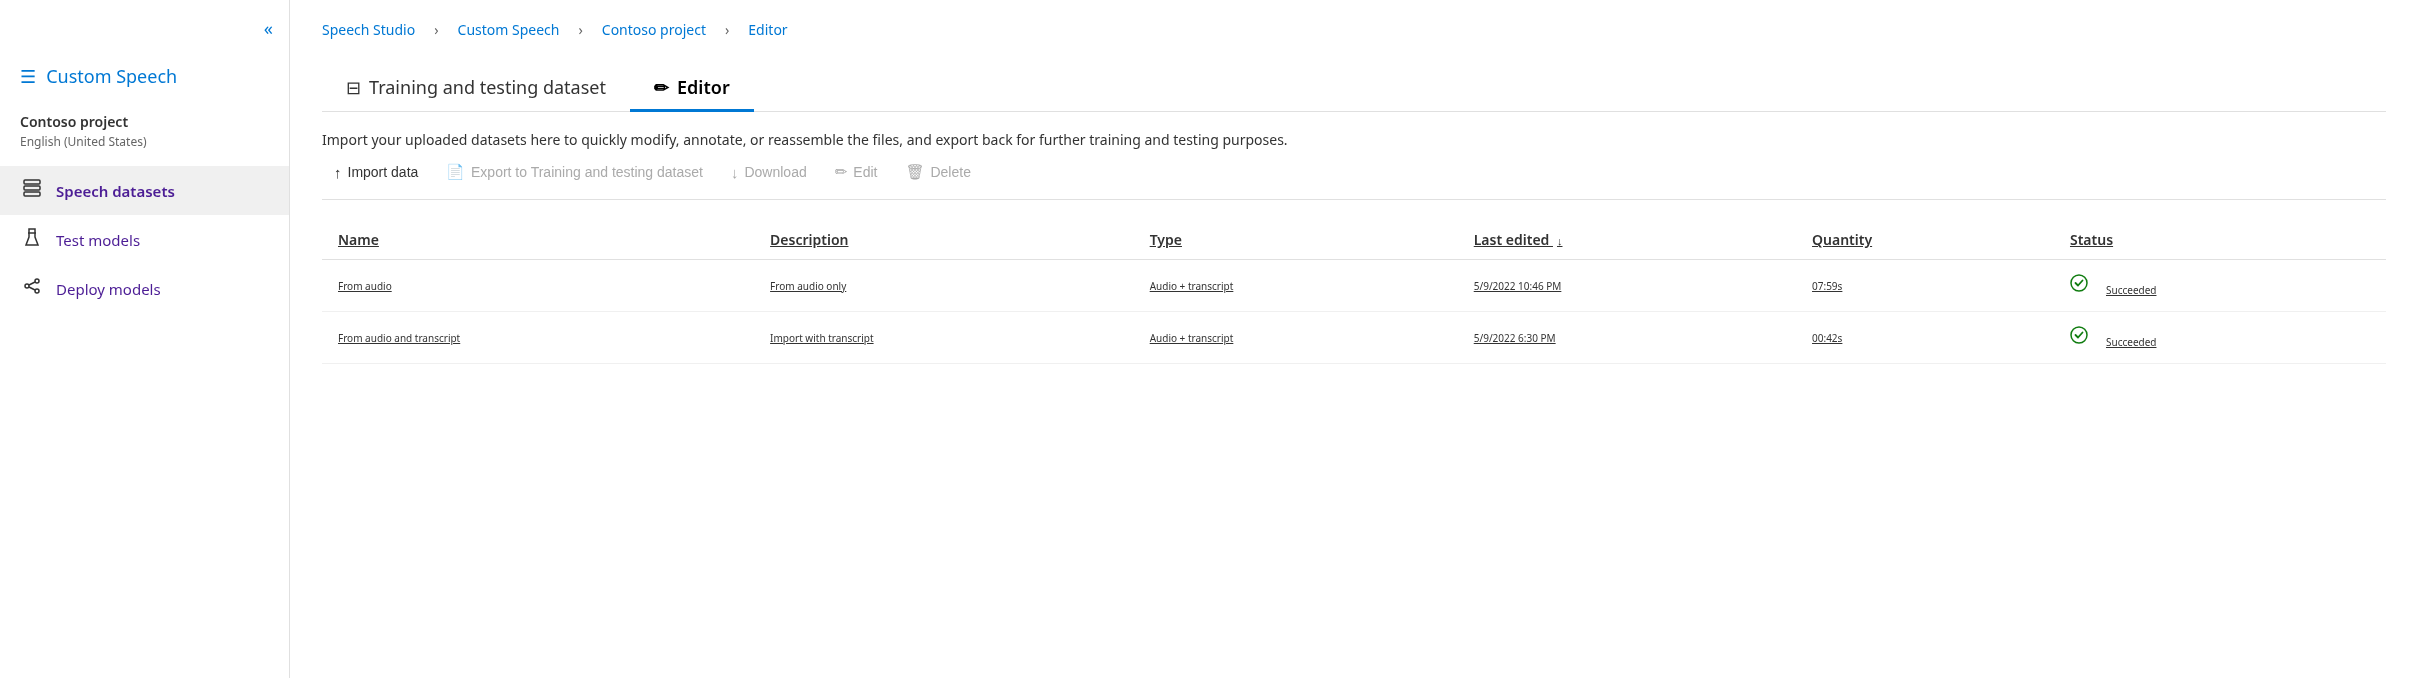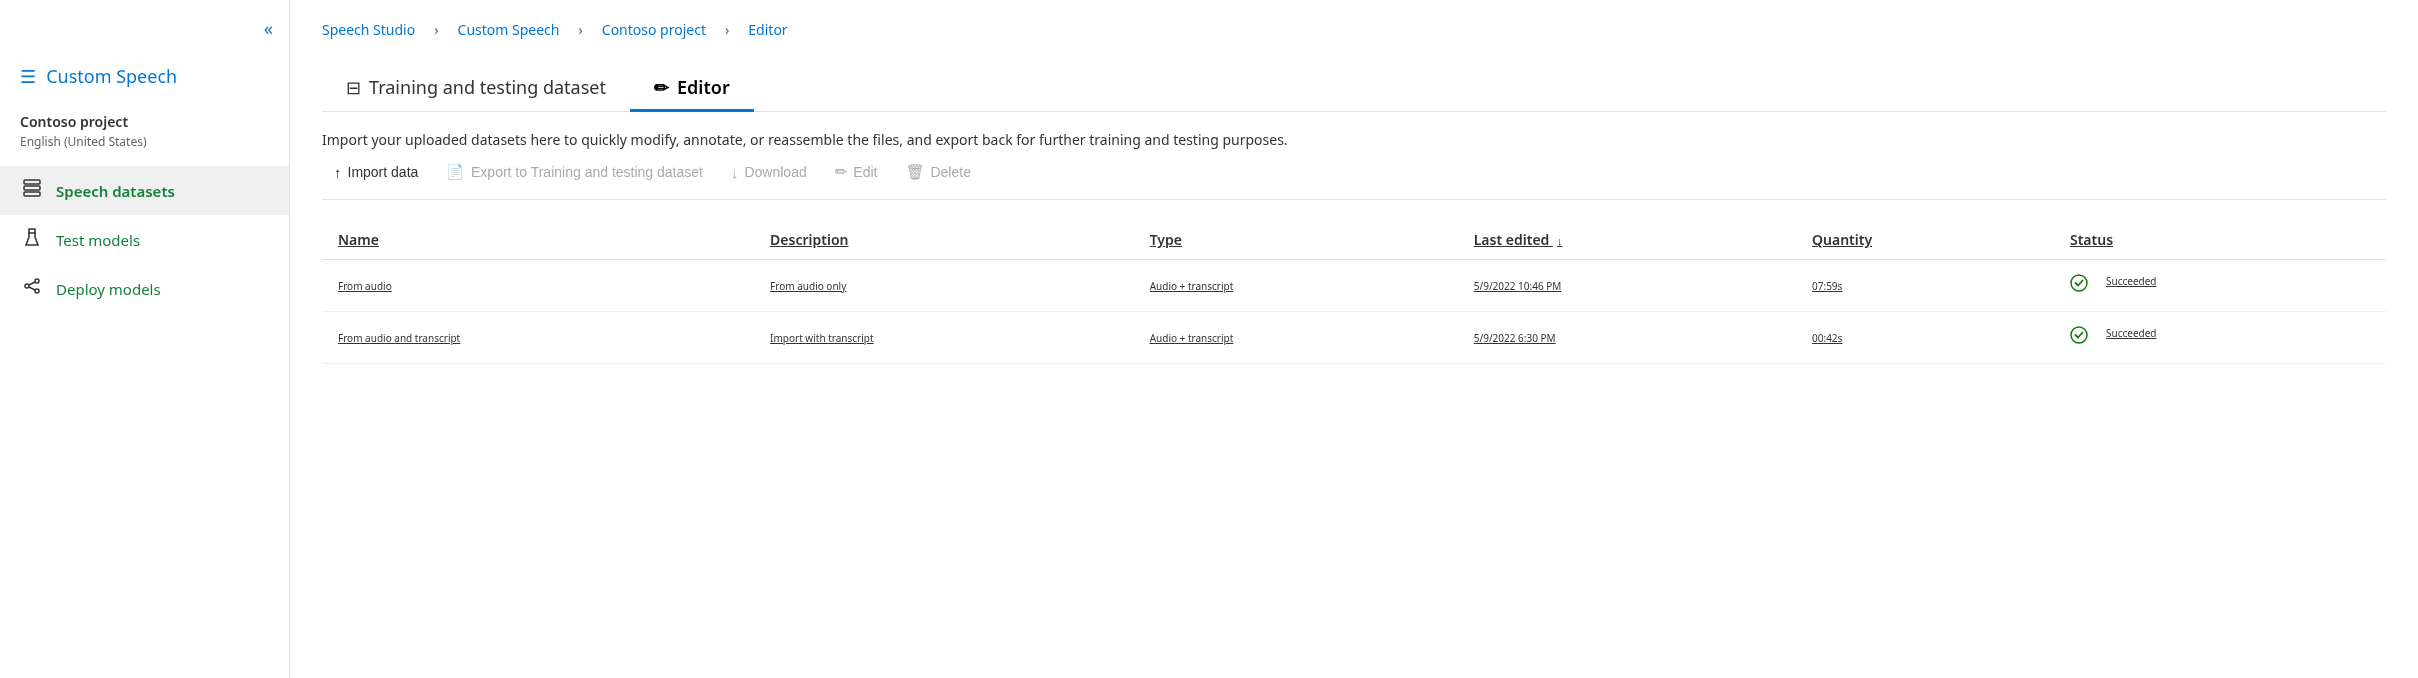--- a/index.html
+++ b/index.html
@@ -52,21 +52,21 @@
     }
     .sidebar-nav {
       margin-top: 12px;
     }
     .sidebar-item {
       display: flex;
       align-items: center;
       gap: 12px;
       padding: 12px 20px;
       cursor: pointer;
-      color: #15803d;
+      color: #4c1d95;
       font-size: 15px;
     }
     .sidebar-item.active {
       background: #f0f0f0;
       font-weight: 600;
     }
     .sidebar-item .icon {
       font-size: 18px;
       width: 24px;
       text-align: center;
@@ -185,21 +185,21 @@
     .link-cell {
       color: #0078d4;
       cursor: pointer;
     }
     .sort-icon {
       font-size: 11px;
       margin-left: 4px;
     }
     .status-cell {
       display: flex;
-      align-items: flex-start;
+      align-items: flex-end;
       gap: 18px;
     }
     .status-icon {
       color: #107c10;
       font-size: 16px;
     }
 
     
     .sortable {
       cursor: pointer;

